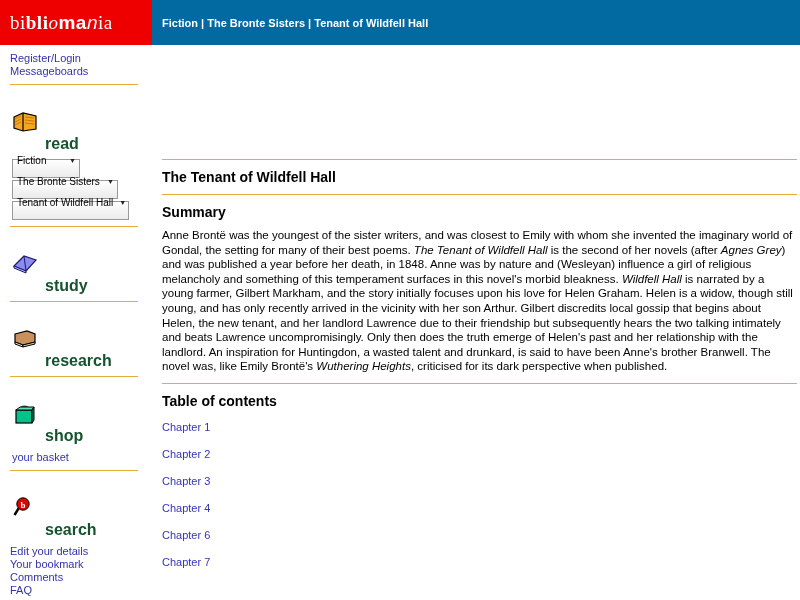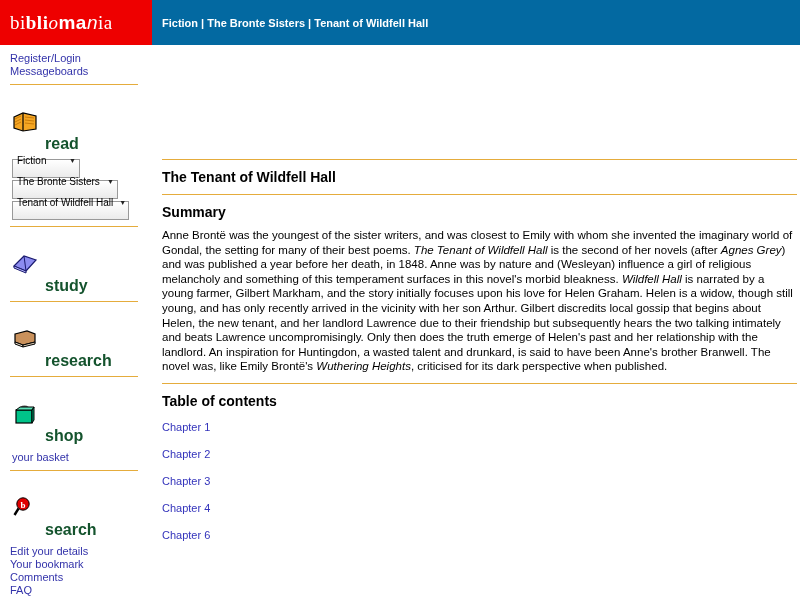--- a/index.html
+++ b/index.html
@@ -289,17 +289,18 @@
     <hr class="main-rule">
 
     <div class="section-label">Table of contents</div>
 
     <ul id="toc-list">
       <li><a class="toc-link" href="#">Chapter 1</a></li>
       <li><a class="toc-link" href="#">Chapter 2</a></li>
       <li><a class="toc-link" href="#">Chapter 3</a></li>
       <li><a class="toc-link" href="#">Chapter 4</a></li>
       <li><a class="toc-link" href="#">Chapter 6</a></li>
+      <li><a class="toc-link" href="#">Chapter 7</a></li>
       <li></li>
 
     </ul>
   </div>
 </div>
 
 </body></html>

